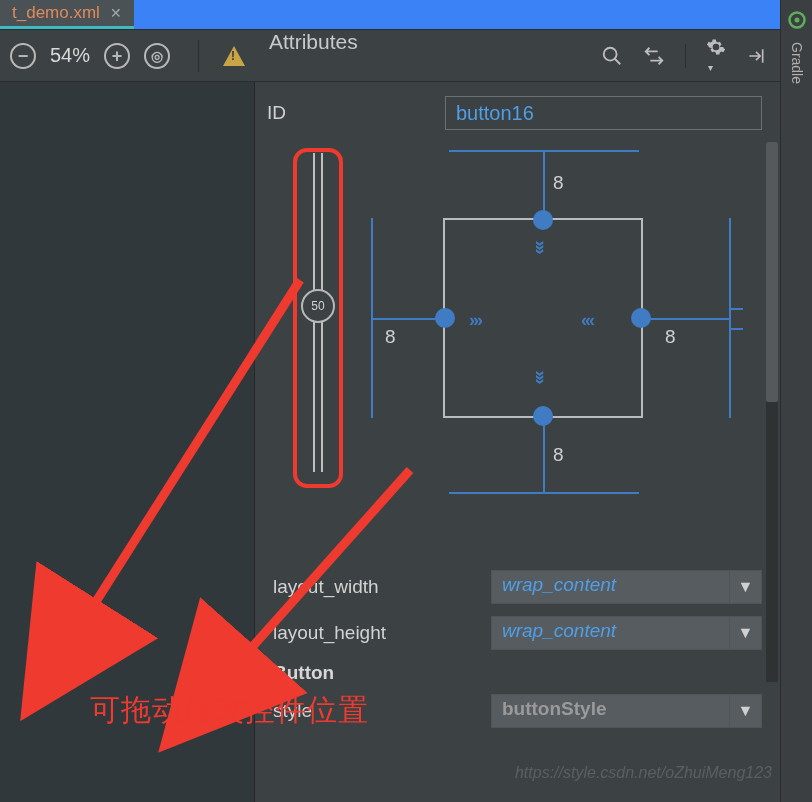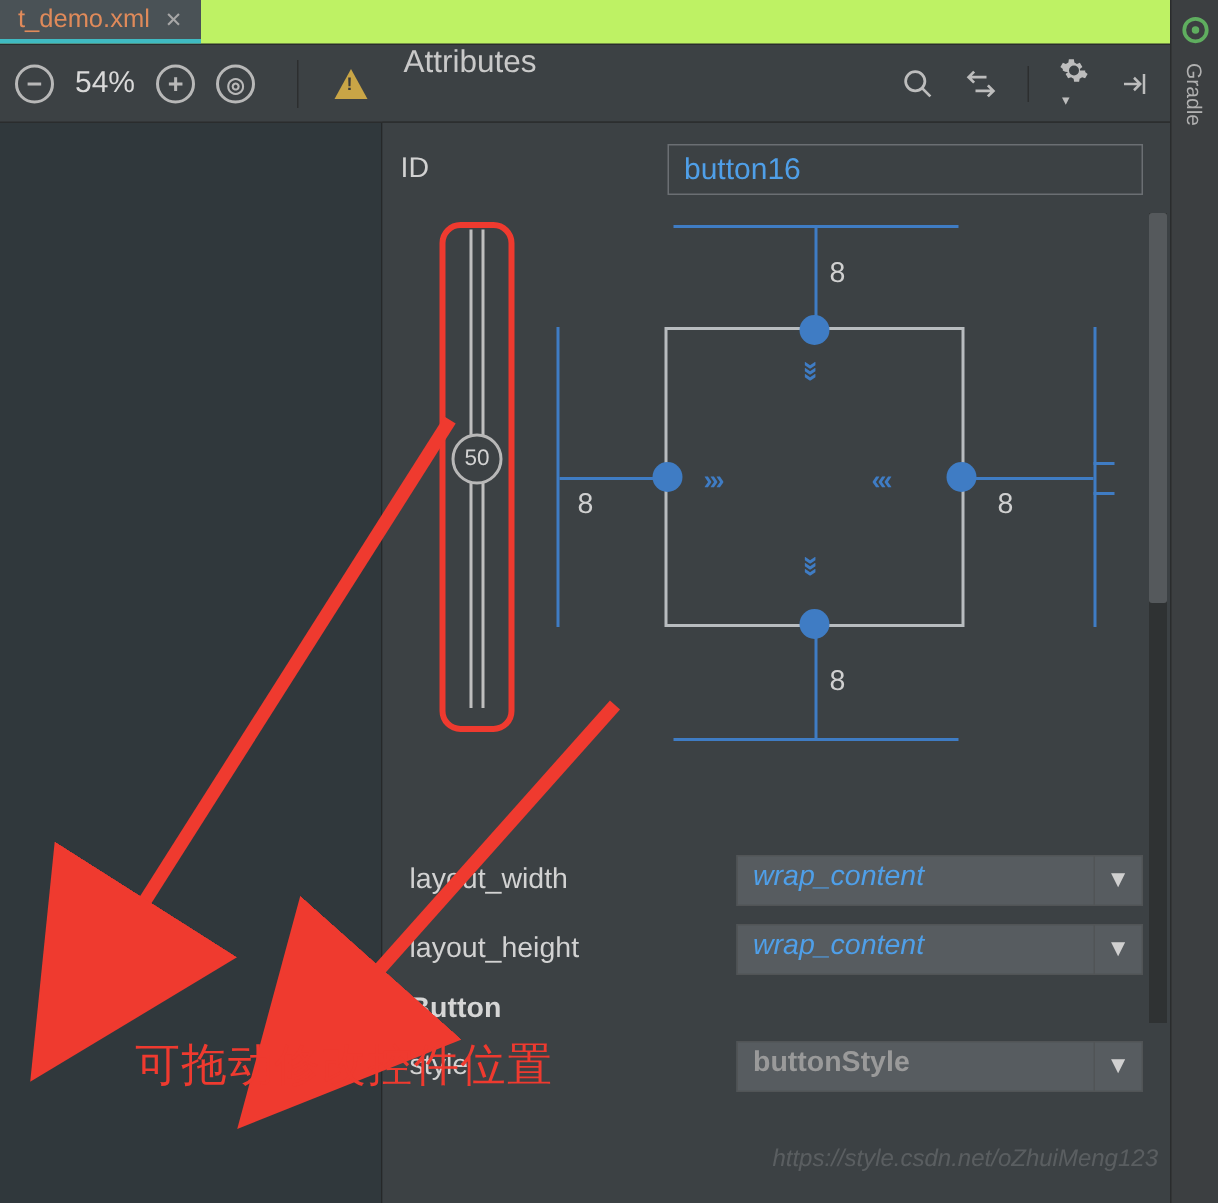--- a/index.html
+++ b/index.html
@@ -3,21 +3,21 @@
 <meta charset="utf-8">
 <style>
   * { box-sizing: border-box; margin: 0; padding: 0; }
   html, body { width: 812px; height: 802px; overflow: hidden; font-family: -apple-system, "Segoe UI", sans-serif; background: #2f3336; color: #bdbdbd; }
   .root { display: flex; width: 100%; height: 100%; }
   .left-col { flex: 1 1 auto; display: flex; flex-direction: column; background: #30383c; }
   .right-rail { width: 32px; background: #3c3f41; border-left: 1px solid #2a2c2d; display:flex; flex-direction:column; align-items:center; padding-top:10px; gap:12px;}
   .right-rail .gradle-icon svg{display:block}
   .right-rail .vtext{ writing-mode: vertical-lr; font-size:14px; color:#b0b0b0; }
   
-  .tab-bar { height: 30px; background: #bef264; display:flex; align-items:stretch; border-bottom:1px solid #2a2c2d;}
+  .tab-bar { height: 30px; background: #3b82f6; display:flex; align-items:stretch; border-bottom:1px solid #2a2c2d;}
   .tab { display:flex; align-items:center; padding:0 12px; gap:10px; background:#4a5256; color:#e08a5a; border-bottom:3px solid #3fbac2; font-size:17px;}
   .tab .close { color:#a7a7a7; font-size:14px; }
   
   .toolbar { height:52px; border-bottom:1px solid #2a2c2d; background:#3c4144; display:flex; align-items:center;}
   .tb-left{ display:flex; align-items:center; gap:14px; padding-left:10px;}
   .circ-btn{ width:26px;height:26px;border:2px solid #b8b8b8;border-radius:50%;display:flex;align-items:center;justify-content:center;color:#b8b8b8;font-size:18px;font-weight:700;line-height:1;}
   .zoom-label{ font-size:20px; color:#d9d9d9;}
   .tb-sep{ width:1px; height:32px; background:#2c2e2f; margin:0 10px 0 14px;}
   .warn{ width:0;height:0;border-left:11px solid transparent;border-right:11px solid transparent;border-bottom:20px solid #c9a546; position:relative;}
   .warn::after{content:"!"; position:absolute; left:-3px; top:3px; font-size:12px; color:#3a3a3a; font-weight:700;}
@@ -60,21 +60,21 @@
   .bar.top{ left:182px; top:8px;}
   .bar.bot{ left:182px; top:350px;}
   .bar.left{ left:104px; top:76px;}
   .bar.right{ left:462px; top:76px;}
   .tcap{position:absolute;background:#3f7cc4;}
   .mnum{ position:absolute; font-size:19px; color:#d0d0d0;}
   .chev{position:absolute;color:#3f7cc4;font-size:18px;letter-spacing:-2px;font-weight:700;}
   
   .vslider{ position:absolute; left:26px; top:6px; width:50px; height:340px; border:4px solid #ef3a2f; border-radius:14px; display:flex; justify-content:center;}
   .vslider .track{ width:10px; height:96%; margin-top:2%; border-left:2px solid #bfbfbf; border-right:2px solid #bfbfbf; position:relative;}
-  .vslider .knob{ position:absolute; left:50%; top:48%; transform:translate(-50%,-50%); width:34px;height:34px;border-radius:50%;border:2px solid #b8b8b8;background:#3c4144;display:flex;align-items:center;justify-content:center;font-size:15px;color:#d2d2d2;}
+  .vslider .knob{ position:absolute; left:50%; top:48%; transform:translate(-50%,-50%); width:34px;height:34px;border-radius:50%;border:2px solid #b8b8b8;background:#3c4144;display:flex;align-items:center;justify-content:center;font-size:12px;color:#d2d2d2;}
   .hslider{ position:absolute; left:104px; top:360px; width:378px; height:46px; border:4px solid #ef3a2f; border-radius:14px; display:flex; align-items:center;}
   .hslider .track{ height:10px; width:96%; margin-left:2%; border-top:2px solid #bfbfbf; border-bottom:2px solid #bfbfbf; position:relative;}
   .hslider .knob{ position:absolute; top:50%; left:32%; transform:translate(-50%,-50%); width:32px;height:32px;border-radius:50%;border:2px solid #b8b8b8;background:#3c4144;display:flex;align-items:center;justify-content:center;font-size:15px;color:#d2d2d2;}
   
   .anno{ position:absolute; left:0; top:0; width:100%; height:100%; pointer-events:none;}
   .anno-text{ position:absolute; left:90px; top:690px; font-size:30px; color:#ef3a2f; letter-spacing:1px;}
   .watermark{ position:absolute; right:40px; bottom:20px; font-size:16px; color:rgba(200,200,200,0.22); font-style:italic; pointer-events:none;}
 </style>
 </head>
 <body>

